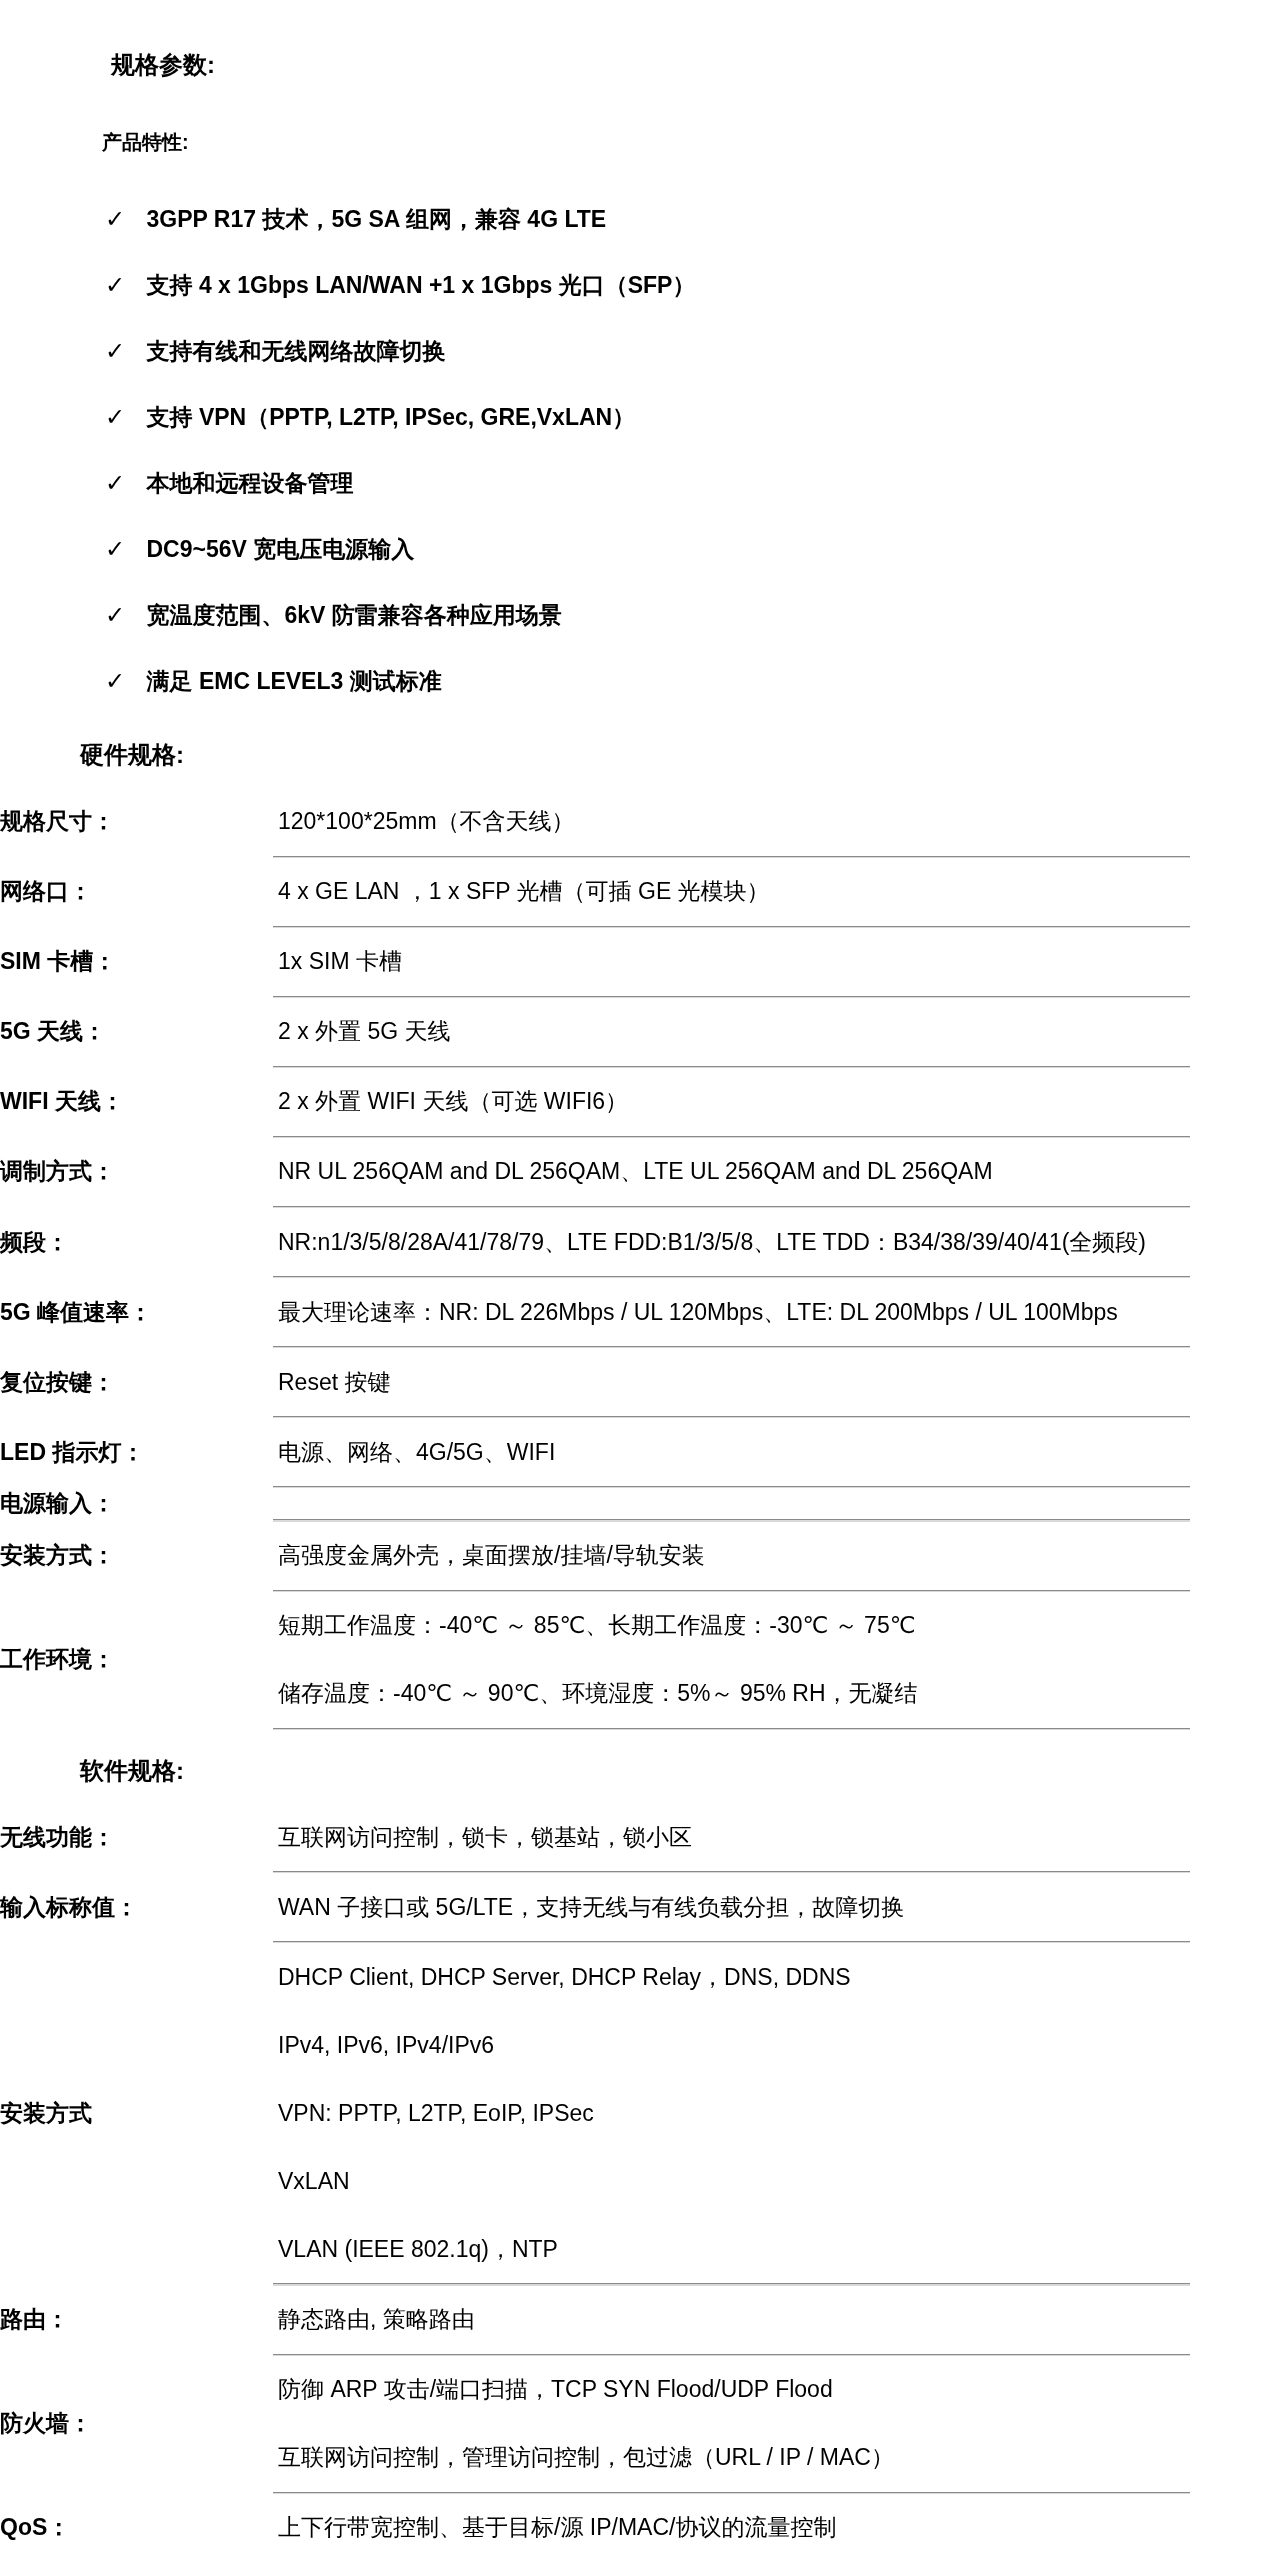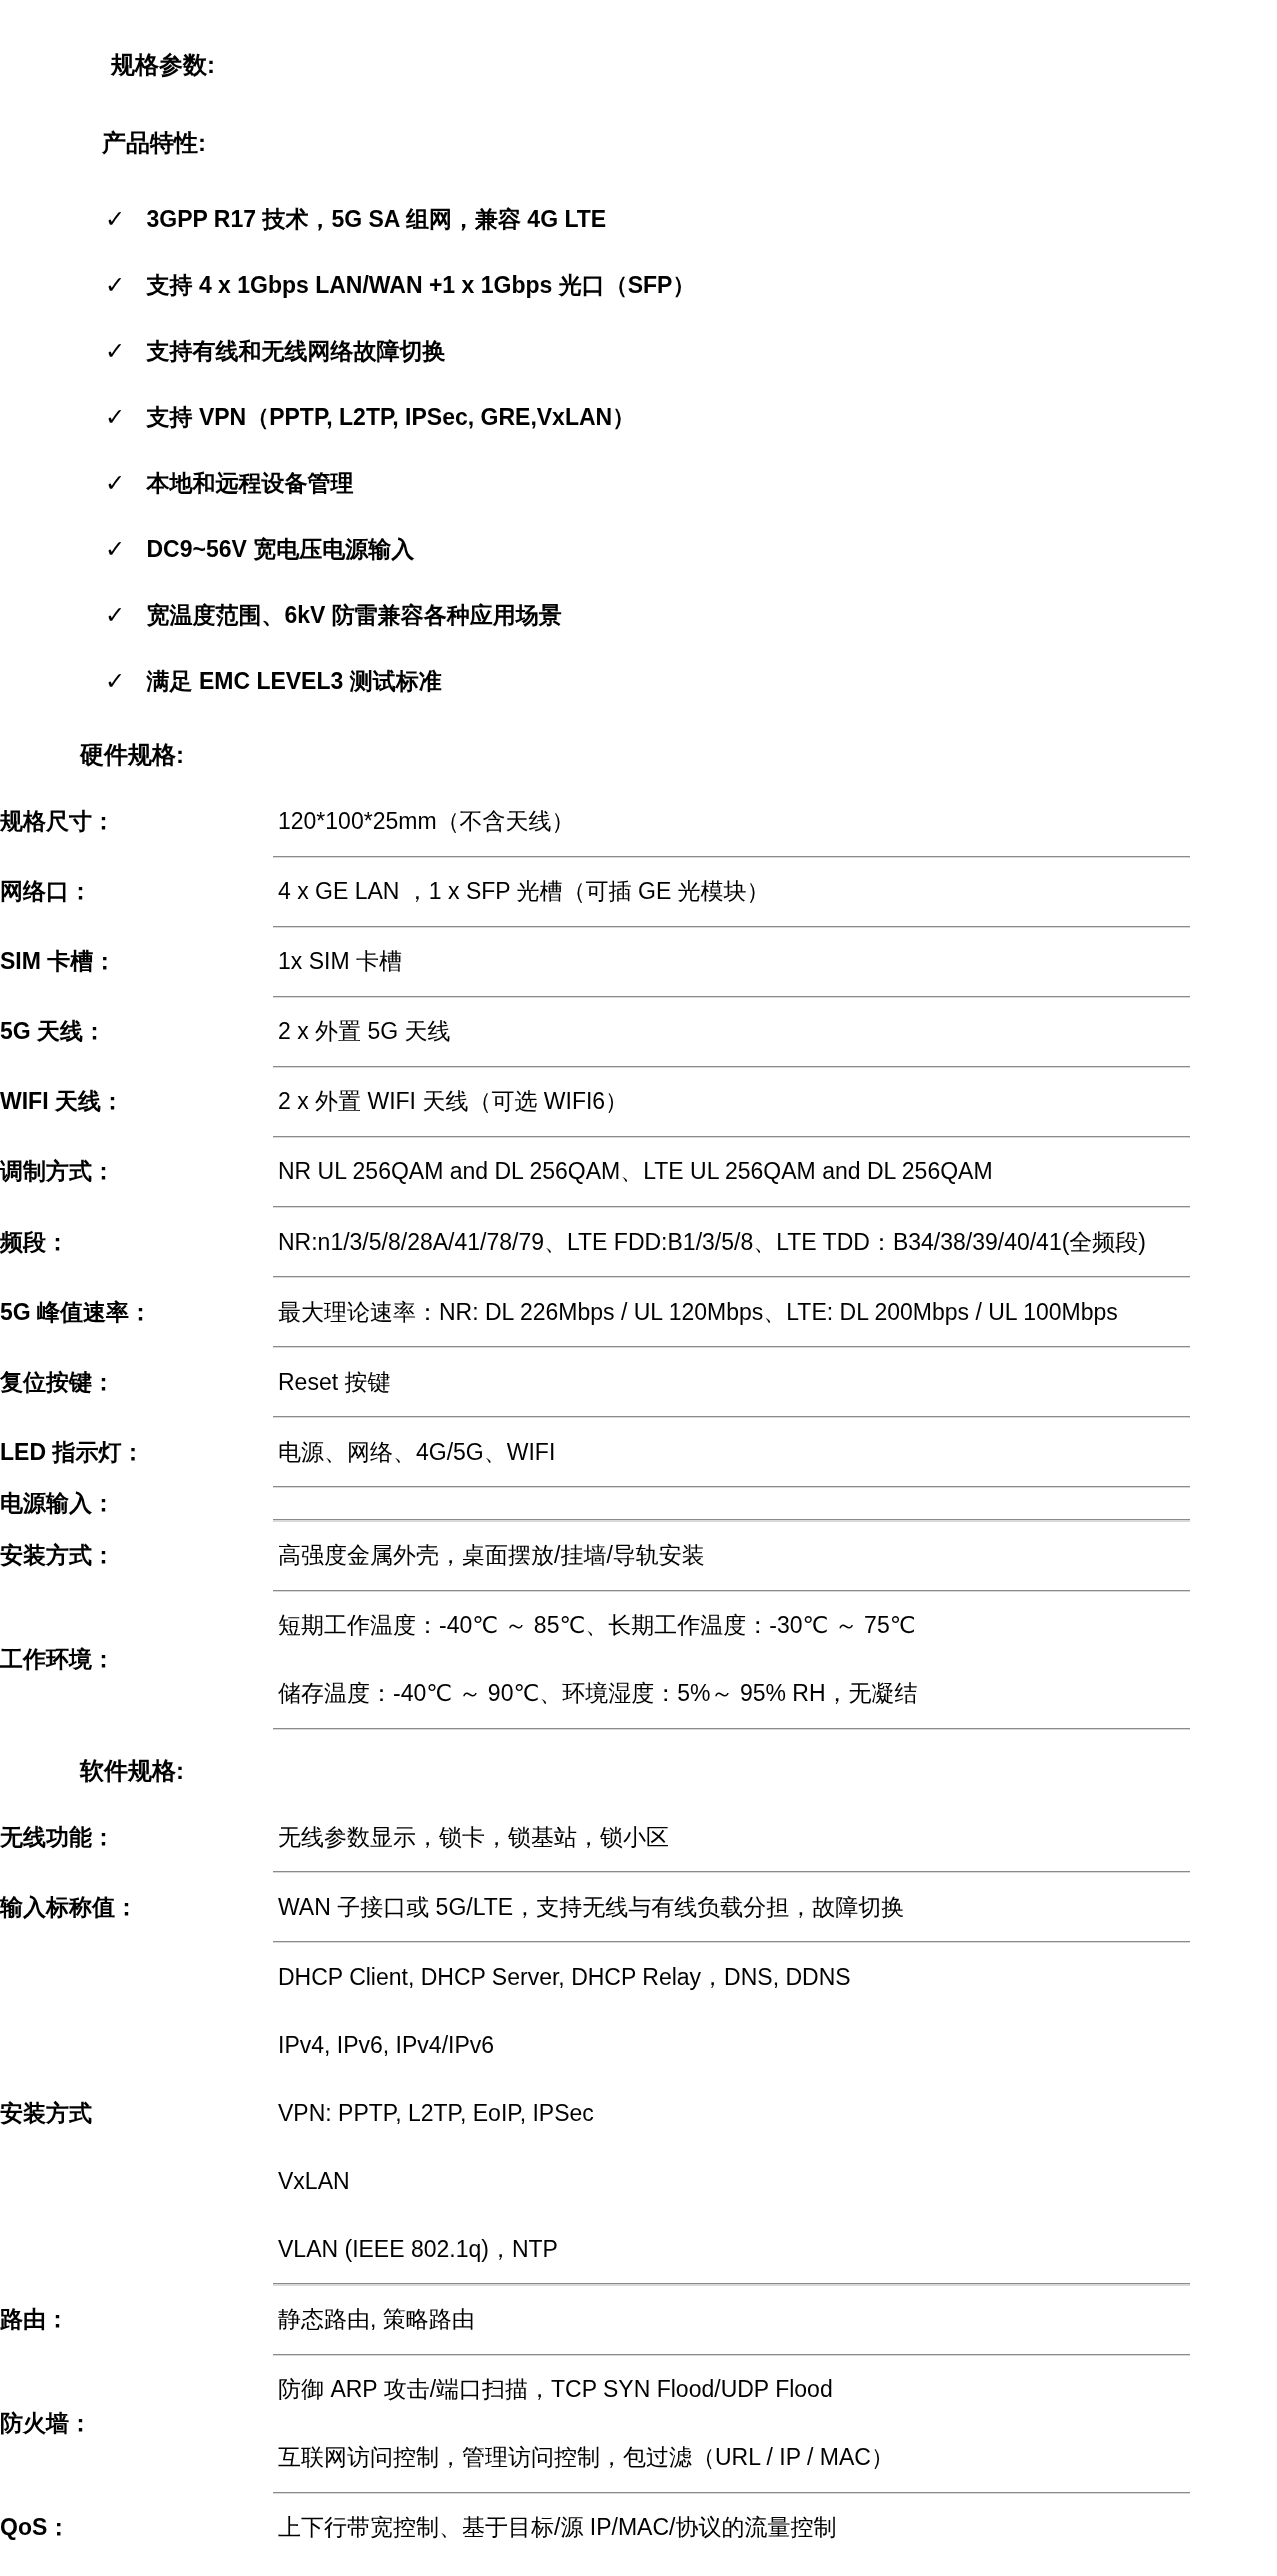--- a/index.html
+++ b/index.html
@@ -26,21 +26,21 @@
 
   
   .h-params {
     margin: 0 0 0 111px;
     font-size: 24px;
     font-weight: bold;
     line-height: 31px;
   }
   .h-features {
     margin: 47px 0 6px 102px;
-    font-size: 24px;
+    font-size: 20px;
     font-weight: bold;
     line-height: 31px;
   }
   .h-hw, .h-sw {
     margin: 25px 0 0 80px;
     font-size: 24px;
     font-weight: bold;
     line-height: 31px;
   }
 
@@ -239,21 +239,21 @@
         </div>
       </div>
       <div class="row-divider"></div>
     </div>
 
   <h2 class="h-sw">软件规格:</h2>
   <div class="spec-table" id="software-table">
       <div class="spec-row">
         <div class="spec-label">无线功能：</div>
         <div class="spec-values">
-          <div class="spec-line">无线参数显示，锁卡，锁基站，锁小区</div>
+          <div class="spec-line">互联网访问控制，锁卡，锁基站，锁小区</div>
         </div>
       </div>
       <div class="row-divider"></div>
       <div class="spec-row">
         <div class="spec-label">输入标称值：</div>
         <div class="spec-values">
           <div class="spec-line">WAN 子接口或 5G/LTE，支持无线与有线负载分担，故障切换</div>
         </div>
       </div>
       <div class="row-divider"></div>

